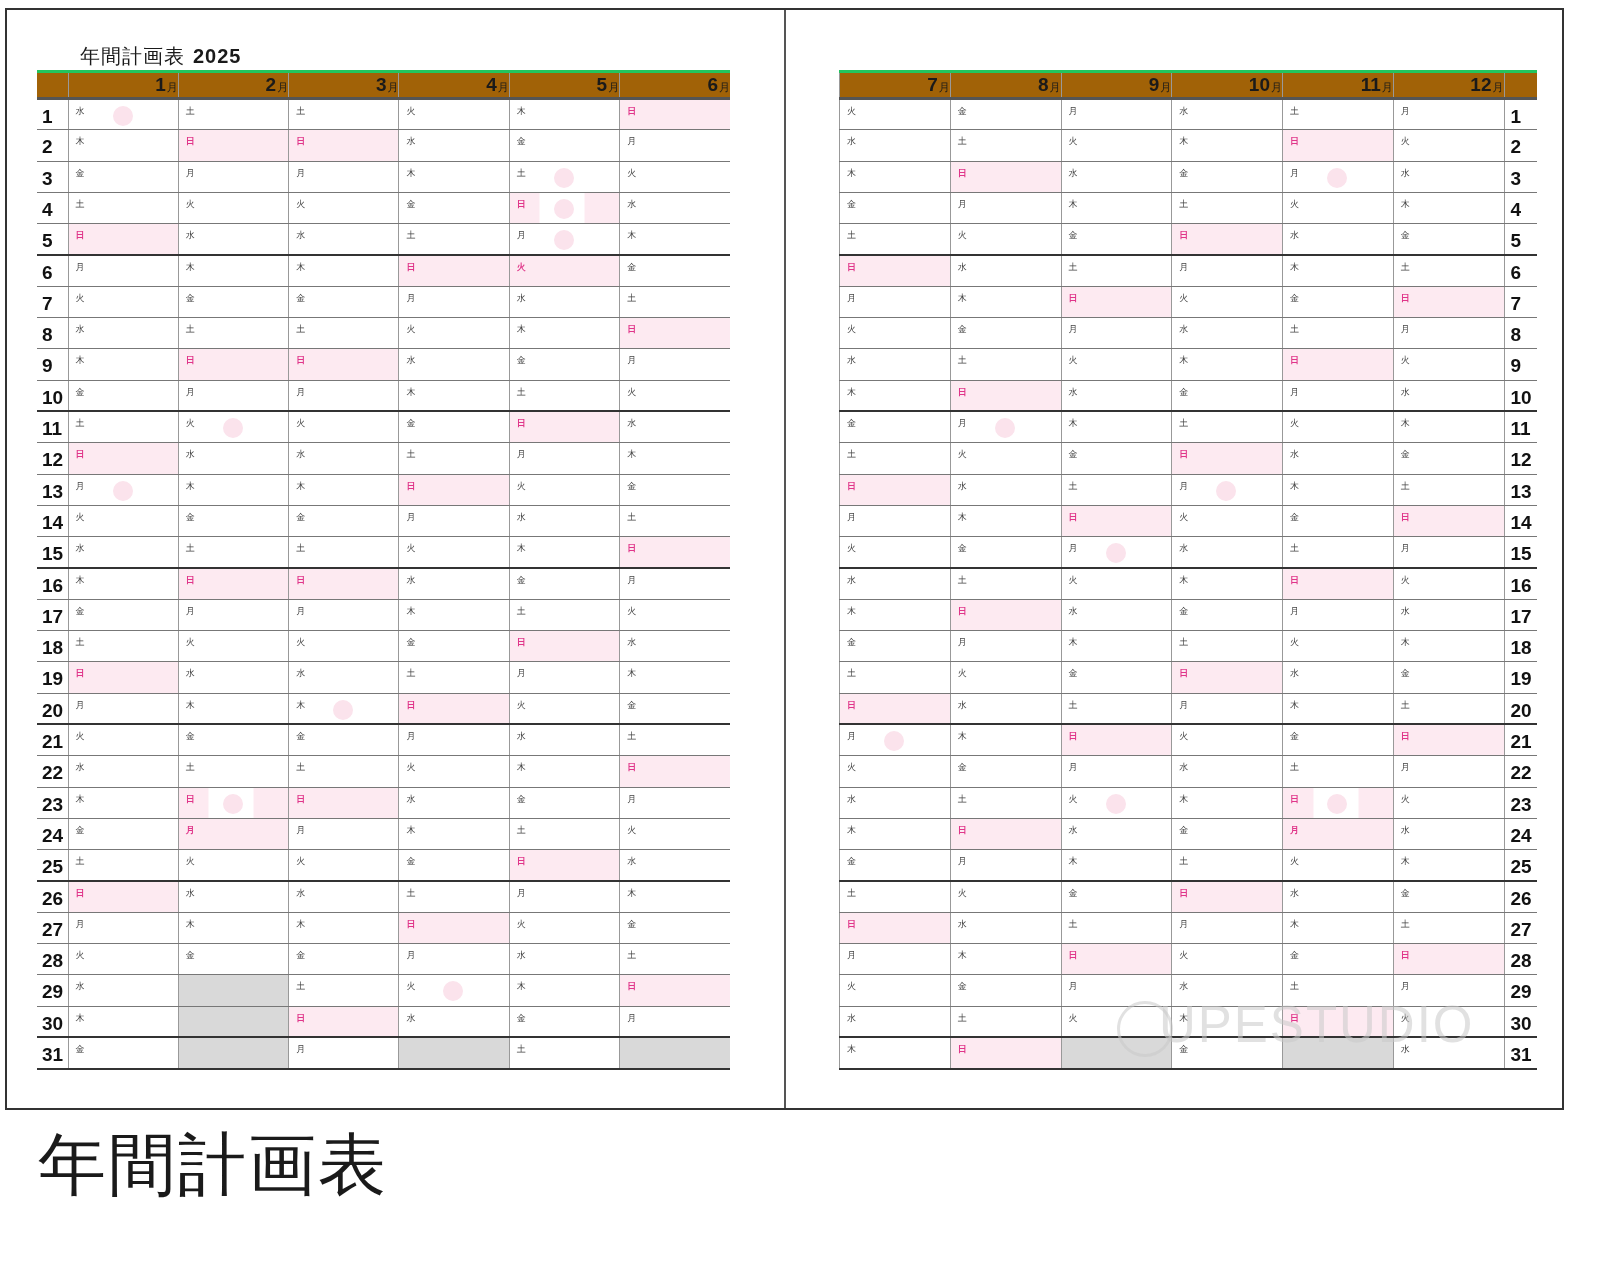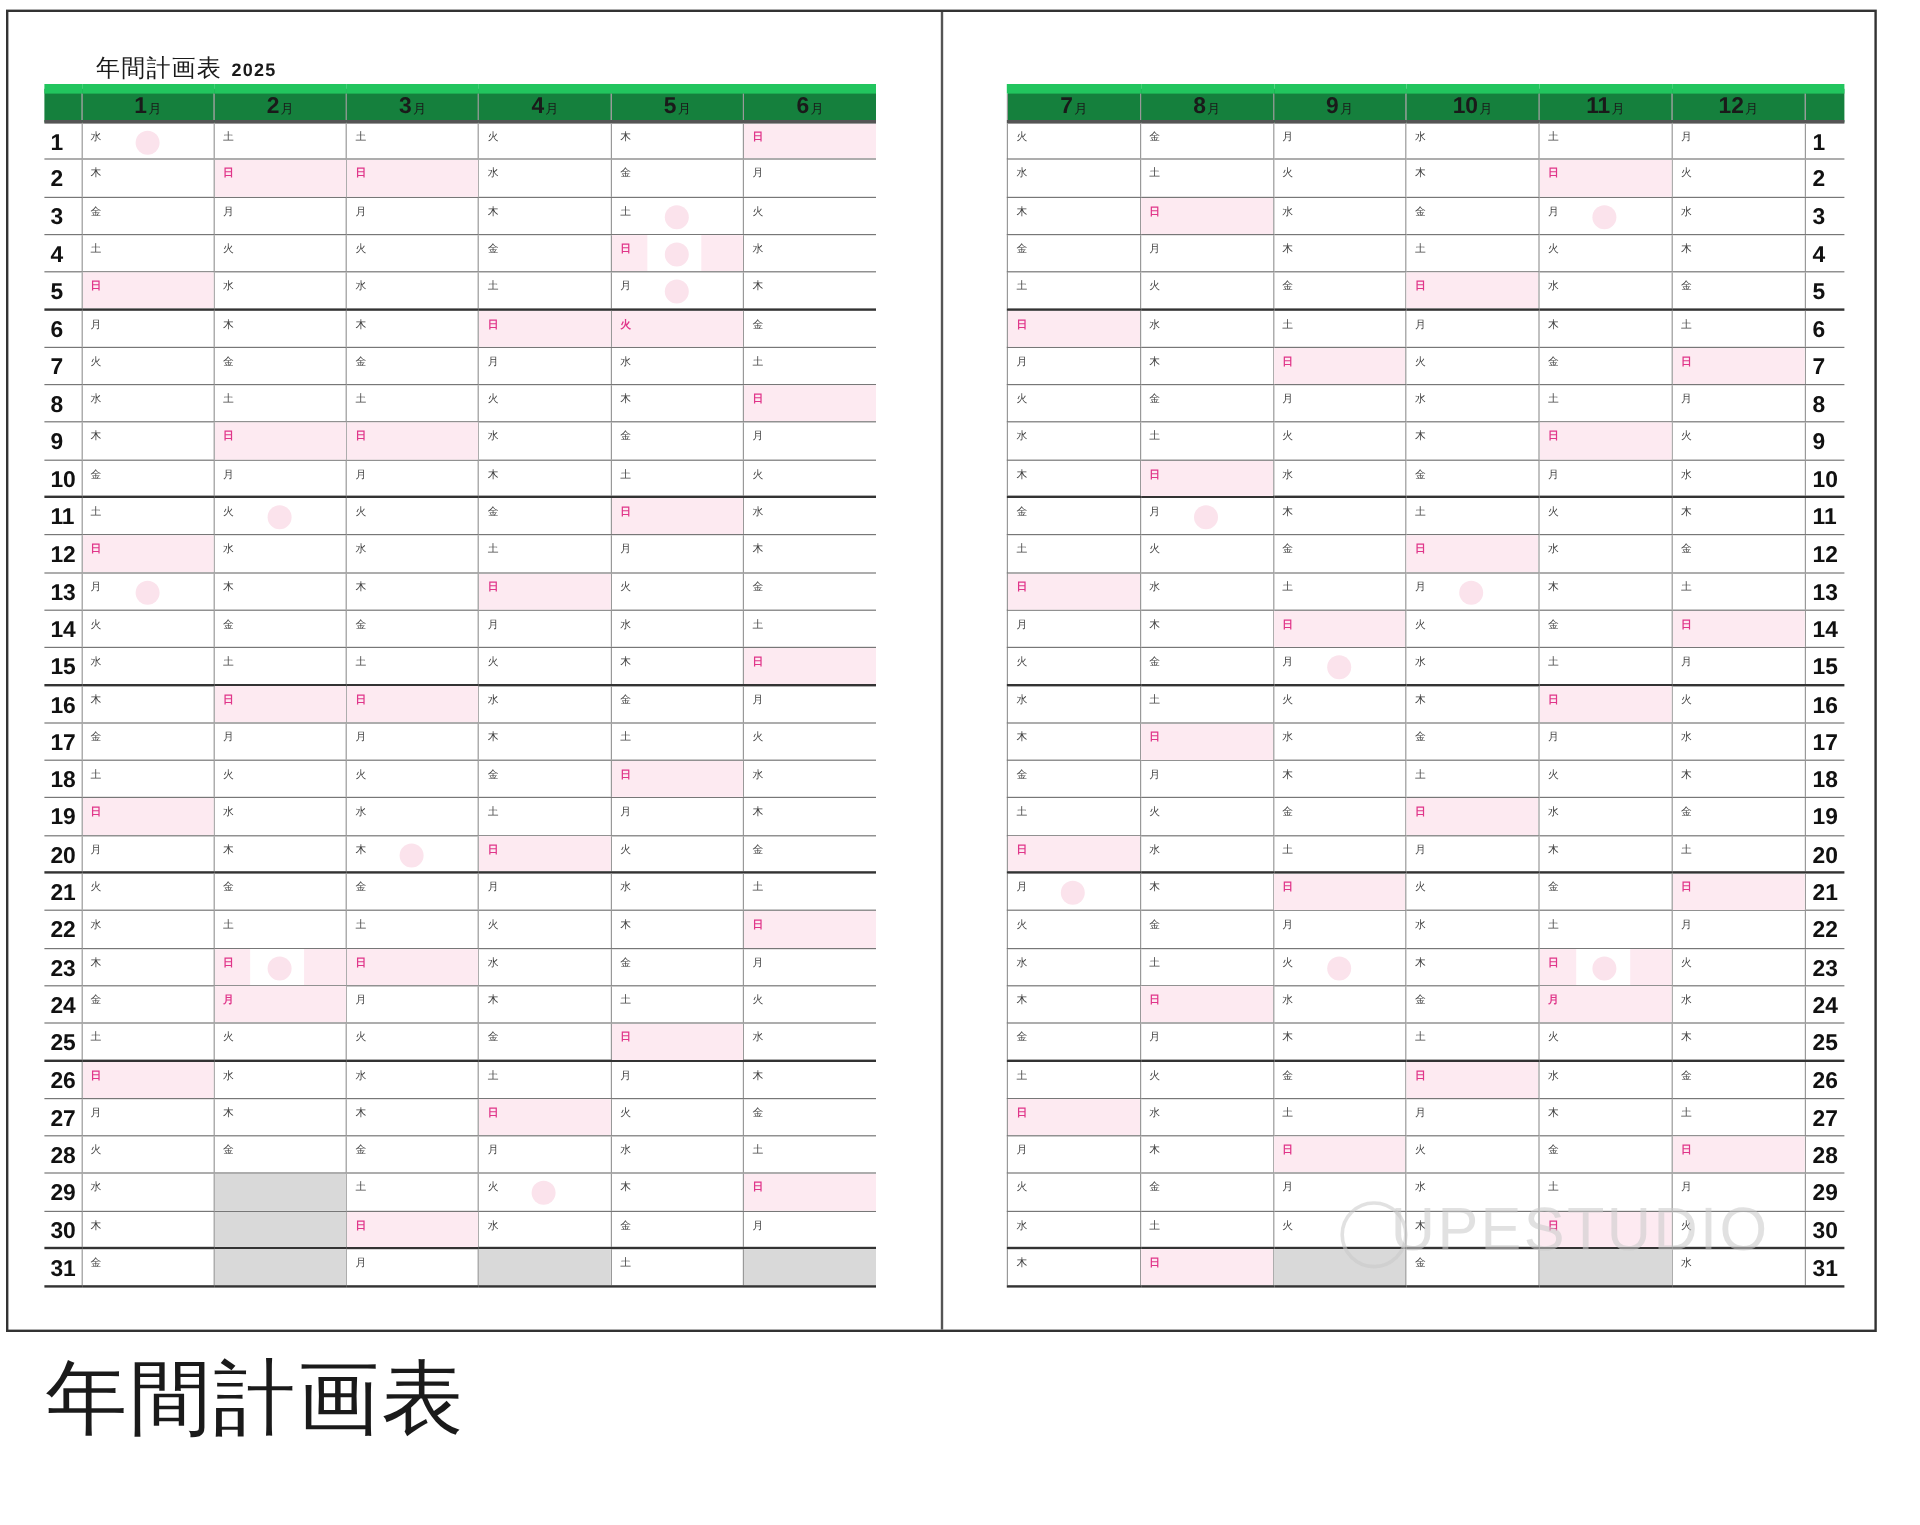--- a/index.html
+++ b/index.html
@@ -2,25 +2,25 @@
 <html><head>
 <meta charset="utf-8">
 <style>
   * { box-sizing: border-box; margin: 0; padding: 0; }
   body { width: 1600px; height: 1271px; background: #fff; position: relative; overflow: hidden;
          font-family: "DejaVu Sans", "Liberation Sans", sans-serif; color: #1a1a1a; }
   .spread { position: absolute; left: 5px; top: 8px; width: 1559px; height: 1102px;
             border: 2px solid #333; background: #fff; }
   .gutter { position: absolute; left: 777px; top: 0; width: 2px; height: 100%; background: #555; }
   .planner-title { position: absolute; left: 73px; top: 33px; font-size: 20px; letter-spacing: 1px; }
-  .planner-title b { font-family: "Liberation Sans", sans-serif; font-weight: bold; font-size: 15px; margin-left: 8px; }
+  .planner-title b { font-family: "Liberation Sans", sans-serif; font-weight: bold; font-size: 20px; margin-left: 8px; }
   .grid { position: absolute; border-collapse: collapse; table-layout: fixed; }
   .grid th, .grid td { padding: 0; }
-  .grid thead th { height: 27px; background: #15803d; border-top: 8px solid #22c55e; border-bottom: 3px solid #555;
-                   font-family: "Liberation Sans", sans-serif; font-weight: bold; font-size: 19px; text-align: center; }
+  .grid thead th { height: 27px; background: #a16207; border-top: 3px solid #22c55e; border-bottom: 3px solid #555;
+                   font-family: "Liberation Sans", sans-serif; font-weight: bold; font-size: 19px; text-align: right; }
   .grid thead th.m { border-left: 1px solid #999; }
   .grid thead th small { font-size: 11px; font-weight: normal; margin-left: 1px; }
   .grid td { height: 31.3px; border-bottom: 1.5px solid #777; vertical-align: top; position: relative; }
   .grid tr.thick td { border-bottom: 2.5px solid #333; }
   .grid td.cell { border-left: 1px solid #999; font-size: 9px; color: #444; padding: 5px 0 0 7px; }
   .grid td.num { font-family: "Liberation Sans", sans-serif; font-weight: bold; font-size: 19px;
                  padding-top: 6px; color: #111; }
   .left .num { text-align: left; padding-left: 5px; }
   .right .num { text-align: left; padding-left: 6px; border-left: 1px solid #999; }
   td.sun { background: #fdeaf1; color: #e0368a; }

